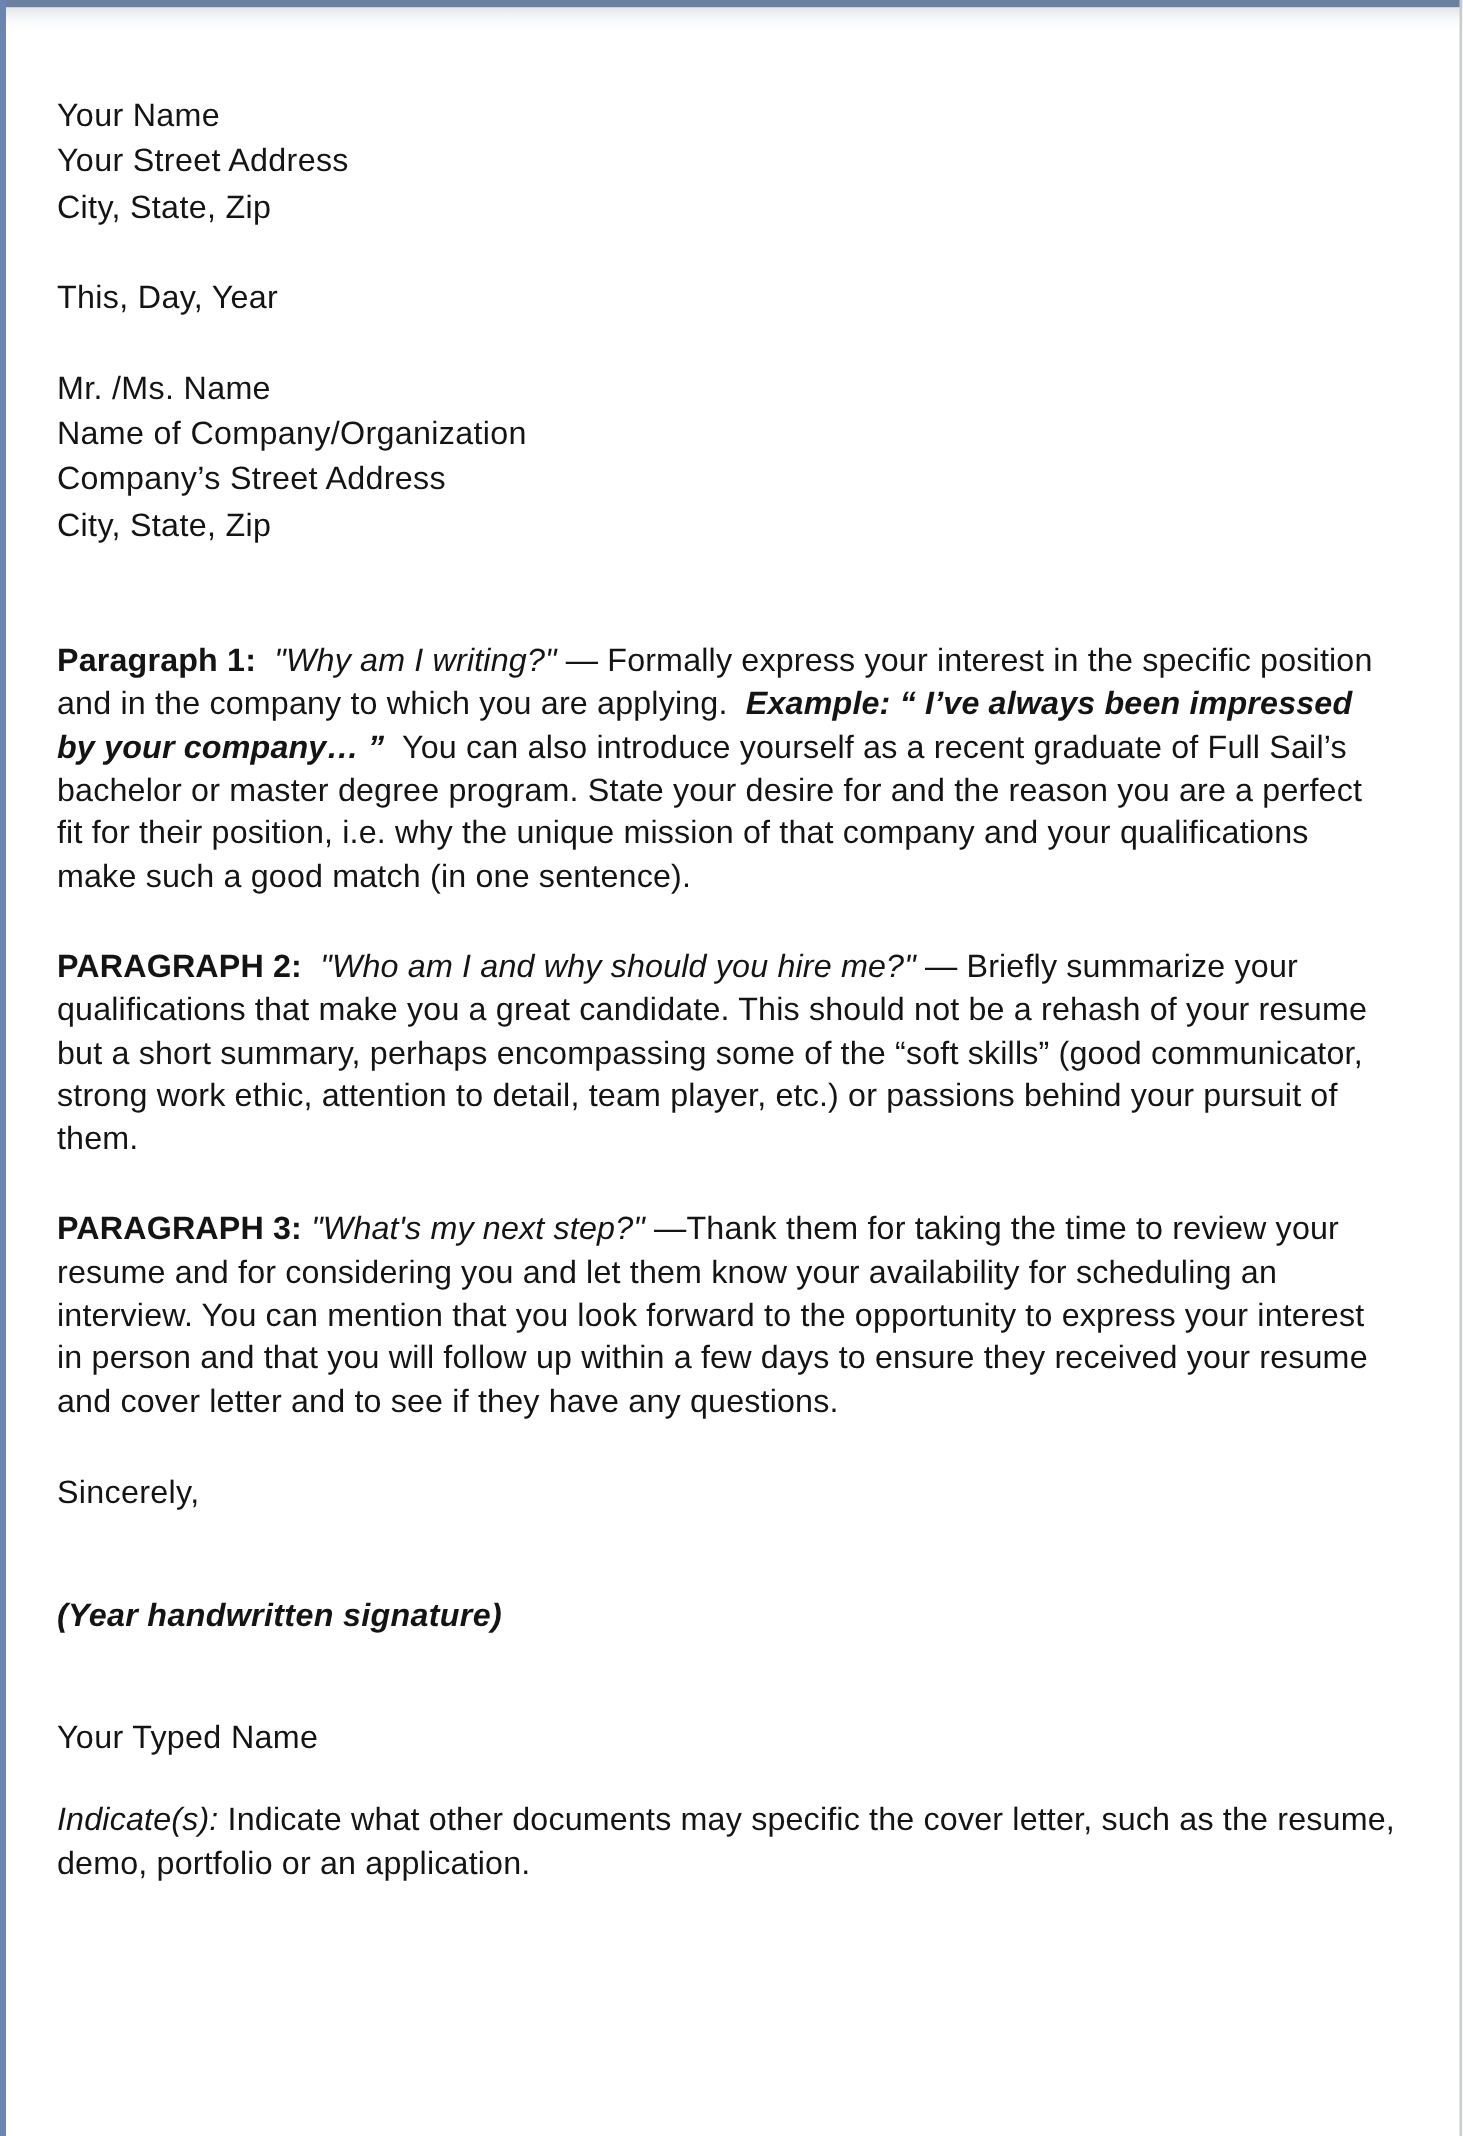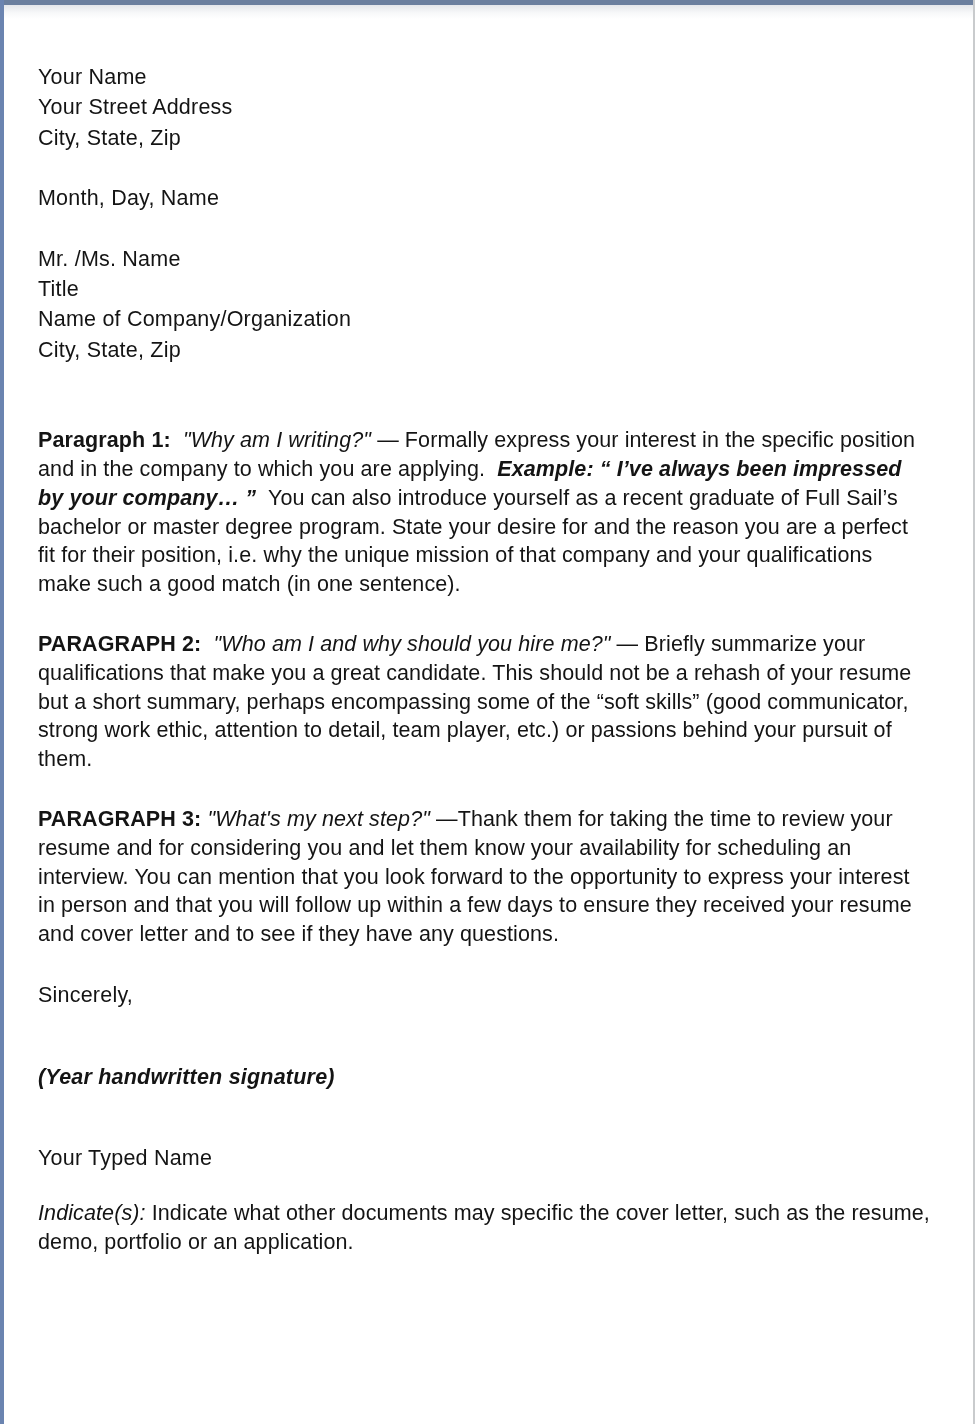--- a/index.html
+++ b/index.html
@@ -104,29 +104,29 @@
 
     <div class="block">
       <div class="line">Your Name</div>
       <div class="line">Your Street Address</div>
       <div class="line">City, State, Zip</div>
     </div>
 
     <div class="spacer-sm"></div>
 
     <div class="block">
-      <div class="line">Month, Day, Name</div>
+      <div class="line">This, Day, Year</div>
     </div>
 
     <div class="spacer-sm"></div>
 
     <div class="block">
       <div class="line">Mr. /Ms. Name</div>
-      <div class="line">Title</div>
       <div class="line">Name of Company/Organization</div>
+      <div class="line">Company’s Street Address</div>
       <div class="line">City, State, Zip</div>
     </div>
 
     <div class="spacer-sm"></div>
 
 
     <div class="gap-para"></div>
 
     <p class="para"><span class="b">Paragraph 1:</span><span>&nbsp; </span><span class="i">"Why am I writing?"</span><span class="nowrap-pre"> — </span><span class="nowrap-pre">Formally express your interest in the specific position and in the company to which you are applying. </span><span class="bi nowrap-pre"> Example: “ I’ve always been impressed by your company… ” </span><span class="nowrap-pre"> You can also introduce yourself as a recent graduate of Full Sail’s bachelor or master degree program. State your desire for and the reason you are a perfect fit for their position, i.e. why the unique mission of that company and your qualifications make such a good match (in one sentence).</span></p>
 

